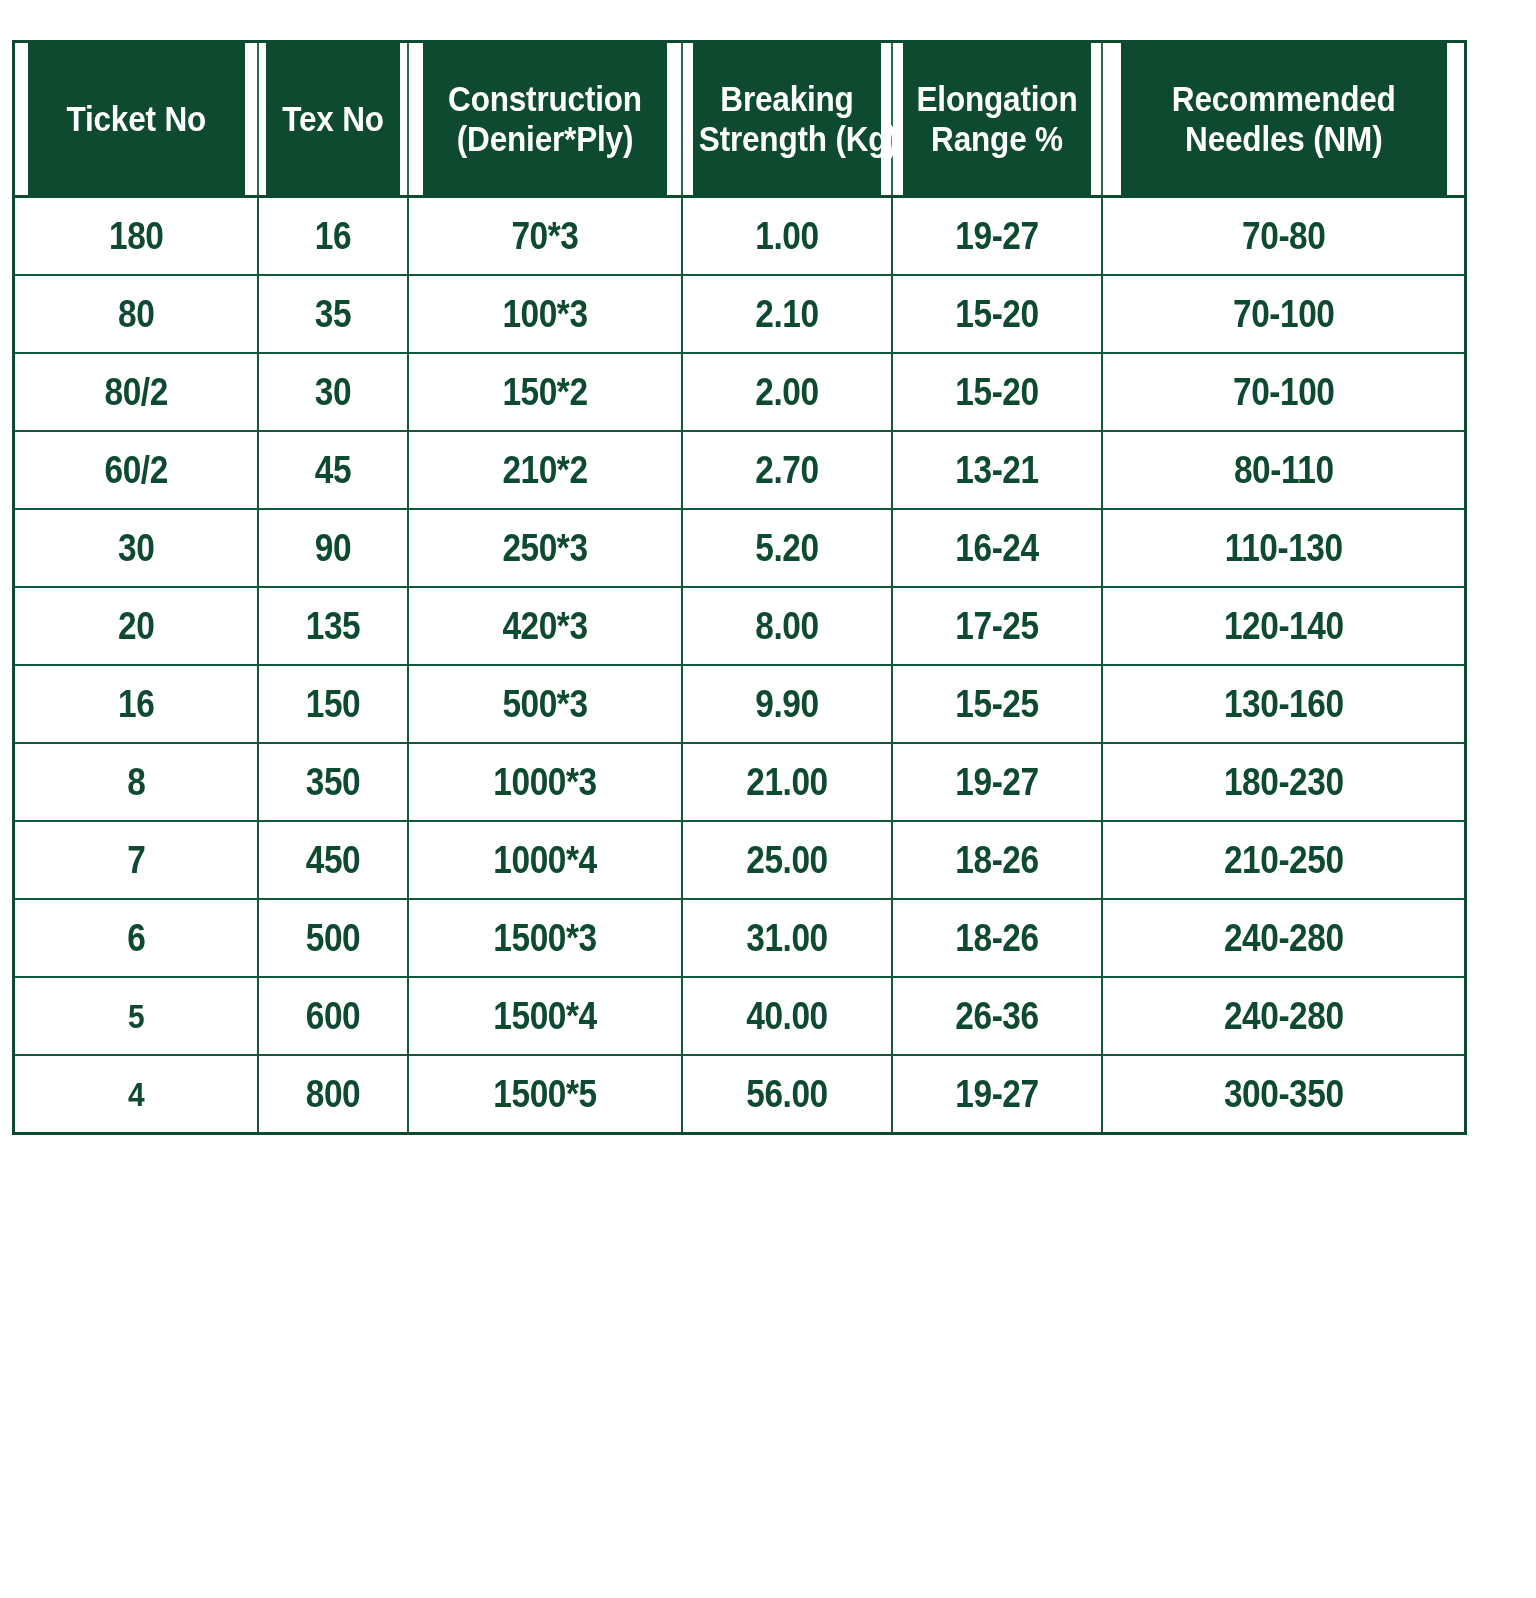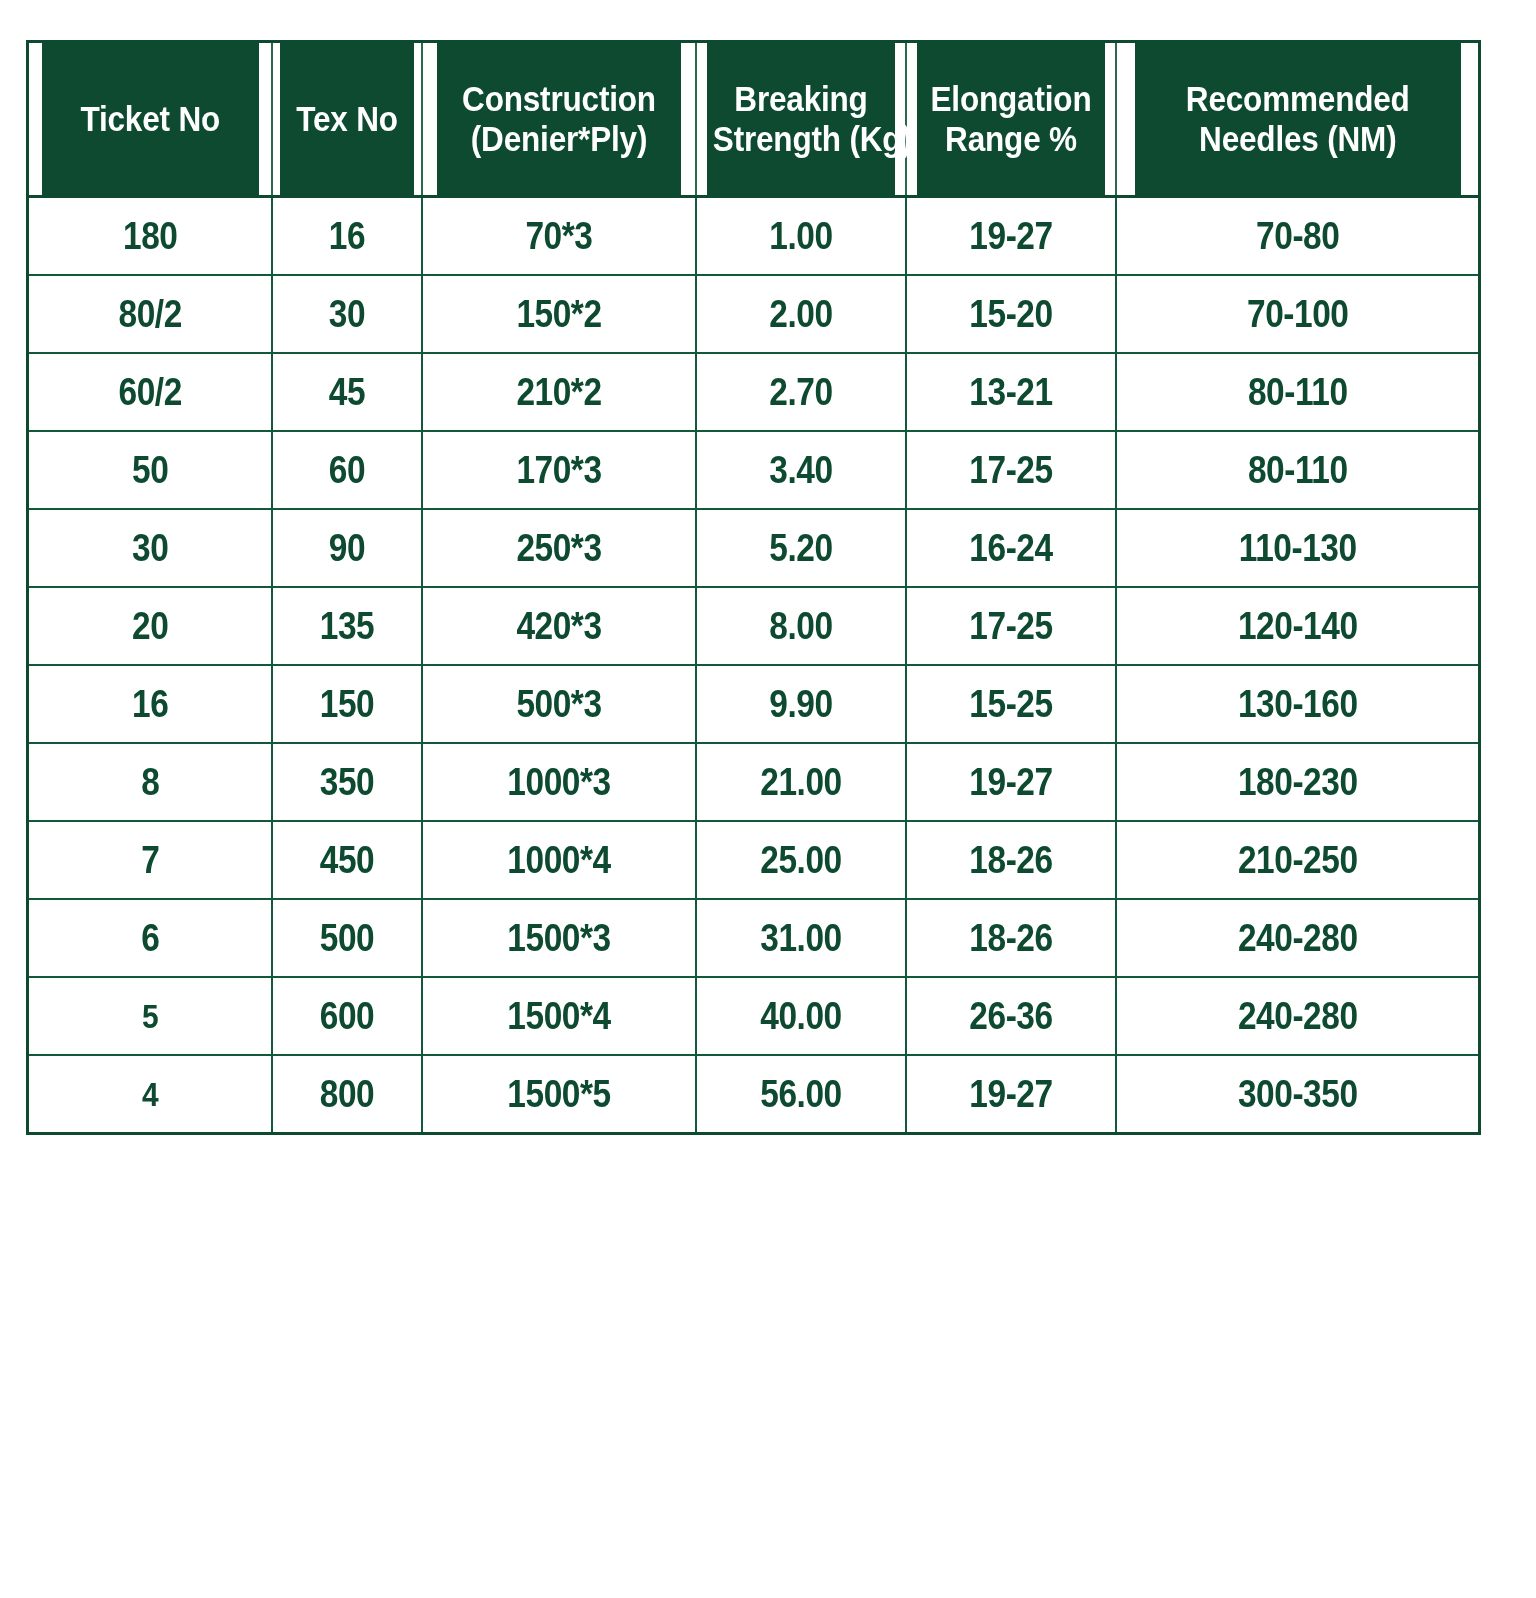--- a/index.html
+++ b/index.html
@@ -9,21 +9,21 @@
     background: #ffffff;
   }
   body {
     width: 1536px;
     height: 1598px;
     font-family: "Liberation Sans", sans-serif;
     overflow: hidden;
   }
   #table-wrap {
     position: absolute;
-    left: 26px;
+    left: 12px;
     top: 40px;
     width: 1452px;
   }
   table.spec-table {
     border-collapse: collapse;
     table-layout: fixed;
     width: 1452px;
     border: 3px solid #0d4a30;
   }
   table.spec-table col.c0 { width: 244px; }
@@ -120,44 +120,44 @@
     <tbody id="table-body">
         <tr>
           <td>180</td>
           <td>16</td>
           <td>70*3</td>
           <td>1.00</td>
           <td>19-27</td>
           <td>70-80</td>
         </tr>
         <tr>
+          <td>80</td>
+          <td>35</td>
+          <td>100*3</td>
+          <td>2.10</td>
+          <td>15-20</td>
+          <td>70-100</td>
+        </tr>
+        <tr>
           <td>80/2</td>
           <td>30</td>
           <td>150*2</td>
           <td>2.00</td>
           <td>15-20</td>
           <td>70-100</td>
         </tr>
         <tr>
           <td>60/2</td>
           <td>45</td>
           <td>210*2</td>
           <td>2.70</td>
           <td>13-21</td>
           <td>80-110</td>
         </tr>
         <tr>
-          <td>50</td>
-          <td>60</td>
-          <td>170*3</td>
-          <td>3.40</td>
-          <td>17-25</td>
-          <td>80-110</td>
-        </tr>
-        <tr>
           <td>30</td>
           <td>90</td>
           <td>250*3</td>
           <td>5.20</td>
           <td>16-24</td>
           <td>110-130</td>
         </tr>
         <tr>
           <td>20</td>
           <td>135</td>

